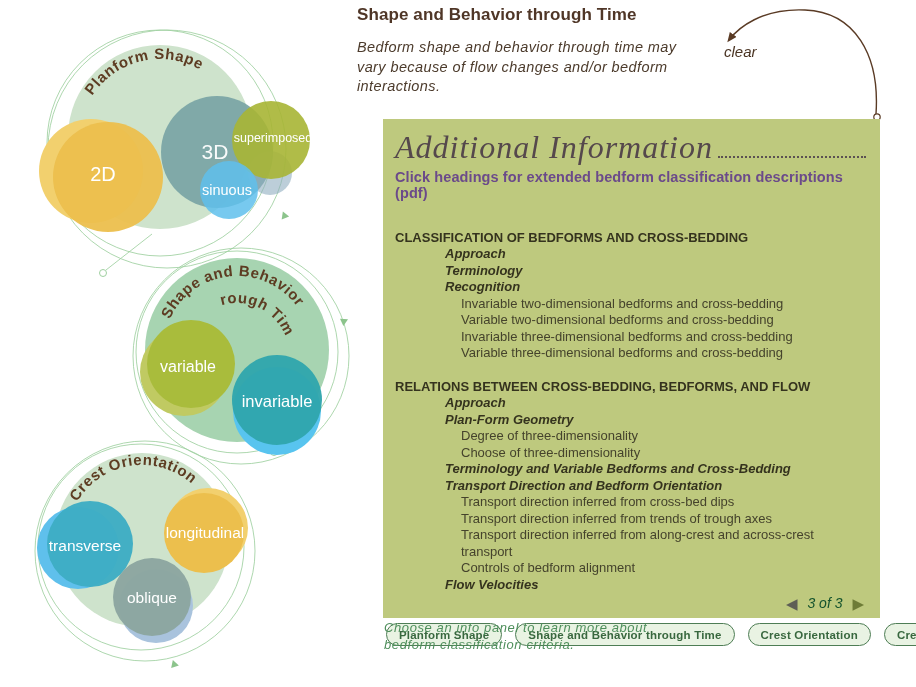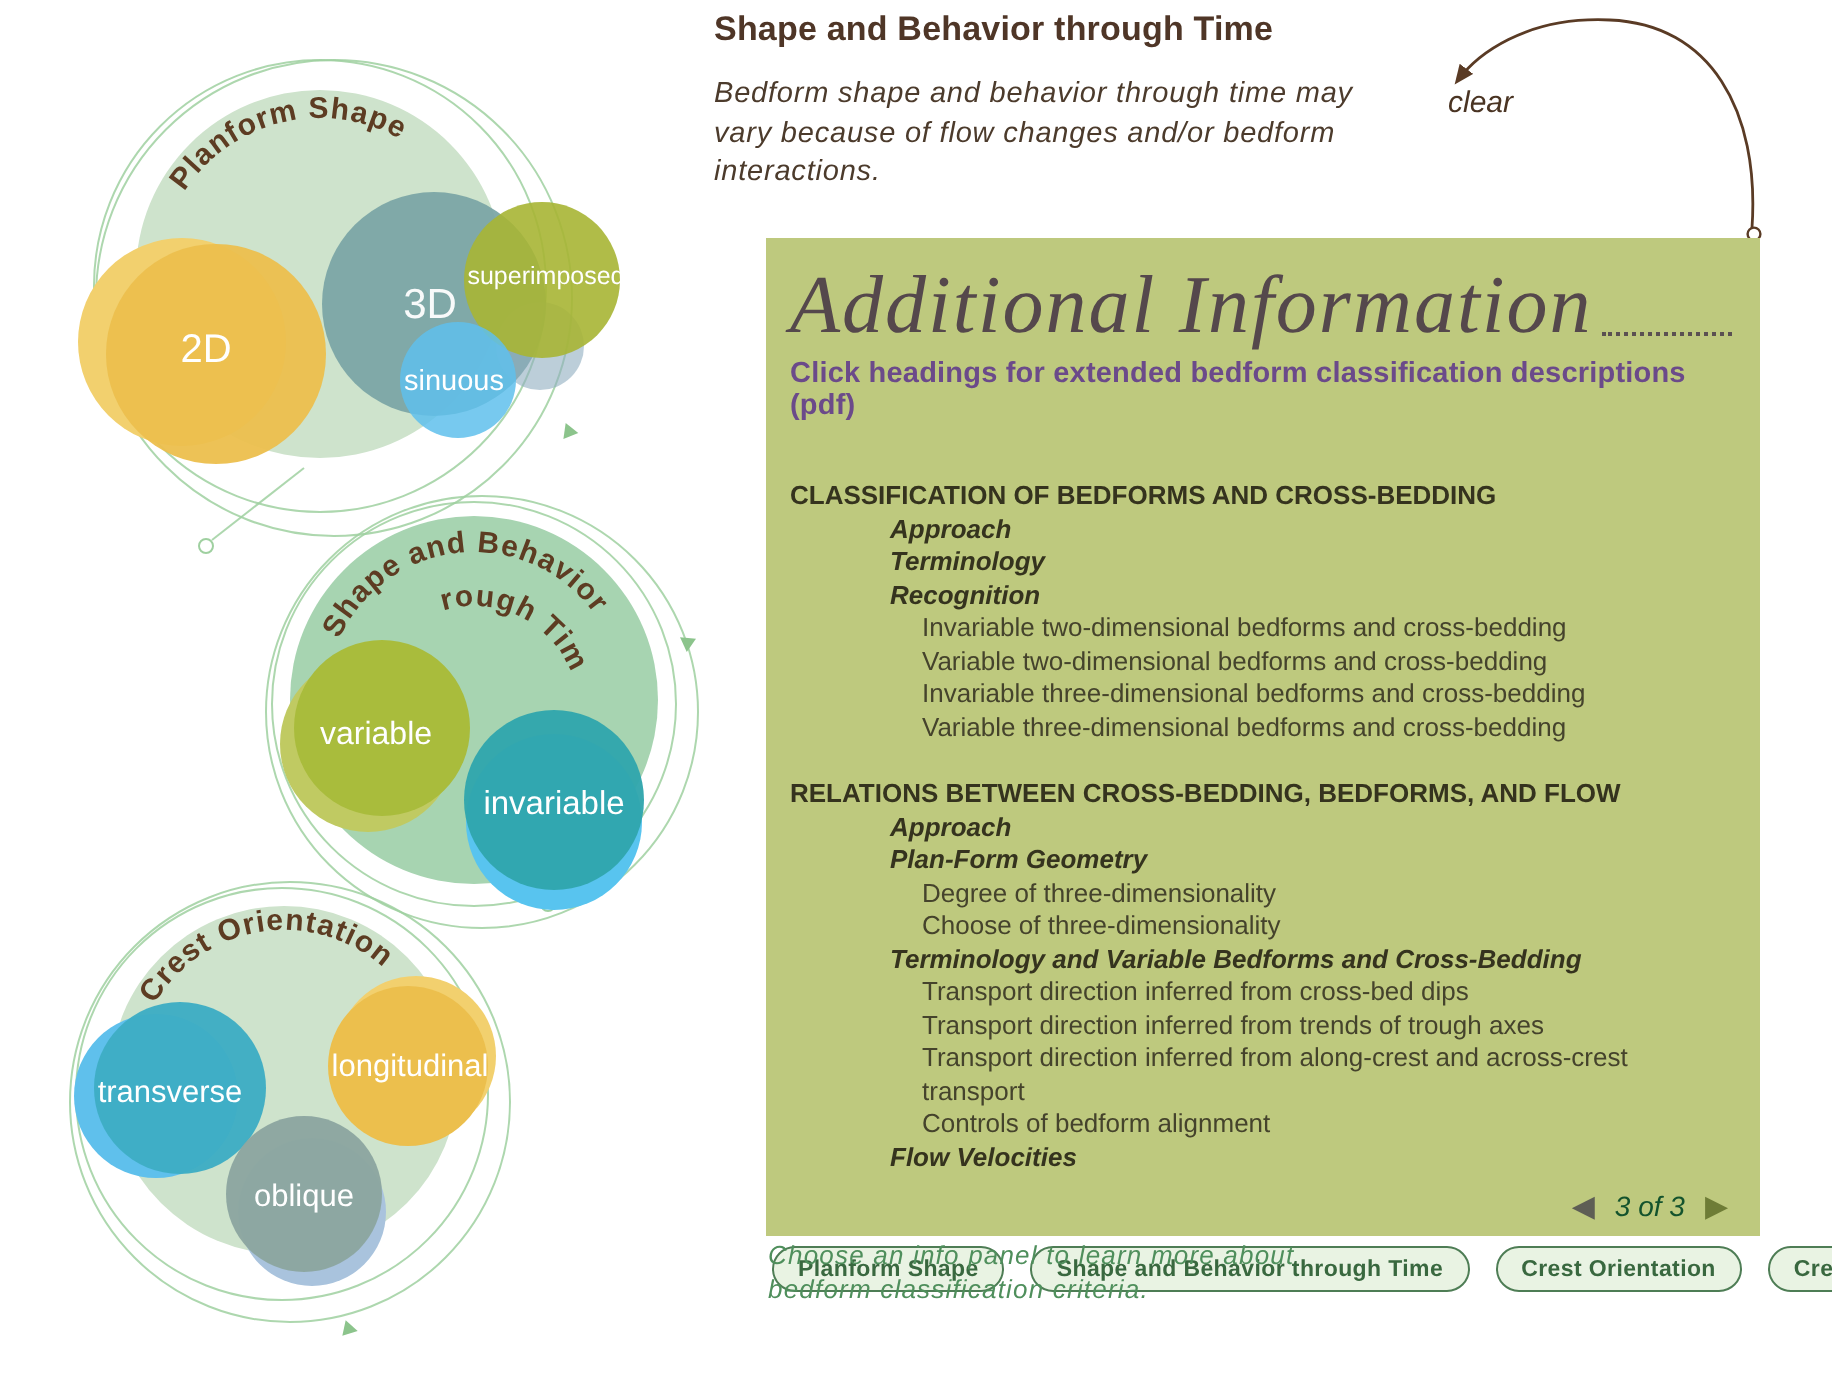--- a/index.html
+++ b/index.html
@@ -23,21 +23,21 @@
 
   
   .clear-svg{position:absolute;left:700px;top:0;pointer-events:none;}
   .clear-label{position:absolute;left:724px;top:28px;font-style:italic;font-size:15px;
                color:#4a3423;cursor:pointer;margin-top:15px;}
 
   
   .panel{position:absolute;left:383px;top:119px;width:497px;height:499px;
          background:#bec97e;box-sizing:border-box;padding:10px 12px;}
   .panel-head{display:flex;align-items:flex-end;}
-  .panel-heading{font-family:"Liberation Serif",serif;font-style:italic;font-size:41px;
+  .panel-heading{font-family:"Liberation Serif",serif;font-style:italic;font-size:32px;
                  color:#55484c;white-space:nowrap;line-height:1.15;letter-spacing:1px;}
   .dots{flex:1;border-bottom:2px dotted #5b5152;margin:0 2px 8px 5px;}
   .panel-sub{margin-top:3px;font-weight:bold;font-size:14.5px;color:#6b4a8a;letter-spacing:.1px;}
   .section{margin-top:29px;}
   .section + .section{margin-top:17px;}
   .sec-title{font-size:13px;font-weight:bold;color:#35331e;
              line-height:16.5px;cursor:pointer;}
   .item{font-size:13px;line-height:16.5px;color:#45432c;}
   .item.hd{font-weight:bold;font-style:italic;color:#35331e;cursor:pointer;}
   .lvl1{margin-left:50px;}
@@ -168,20 +168,21 @@
       <div class="item lvl2">Variable three-dimensional bedforms and cross-bedding</div>
     </div>
 
     <div class="section">
       <div class="sec-title">RELATIONS BETWEEN CROSS-BEDDING, BEDFORMS, AND FLOW</div>
       <div class="item hd lvl1">Approach</div>
       <div class="item hd lvl1">Plan-Form Geometry</div>
       <div class="item lvl2">Degree of three-dimensionality</div>
       <div class="item lvl2">Choose of three-dimensionality</div>
       <div class="item hd lvl1">Terminology and Variable Bedforms and Cross-Bedding</div>
+      <div class="item hd lvl1">Transport Direction and Bedform Orientation</div>
       <div class="item lvl2">Transport direction inferred from cross-bed dips</div>
       <div class="item lvl2">Transport direction inferred from trends of trough axes</div>
       <div class="item lvl2">Transport direction inferred from along-crest and across-crest transport</div>
       <div class="item lvl2">Controls of bedform alignment</div>
       <div class="item hd lvl1">Flow Velocities</div>
     </div>
 
     <div class="pagination">
       <span class="pg-prev">◀</span>
       <span class="pg-label">3 of 3</span>

